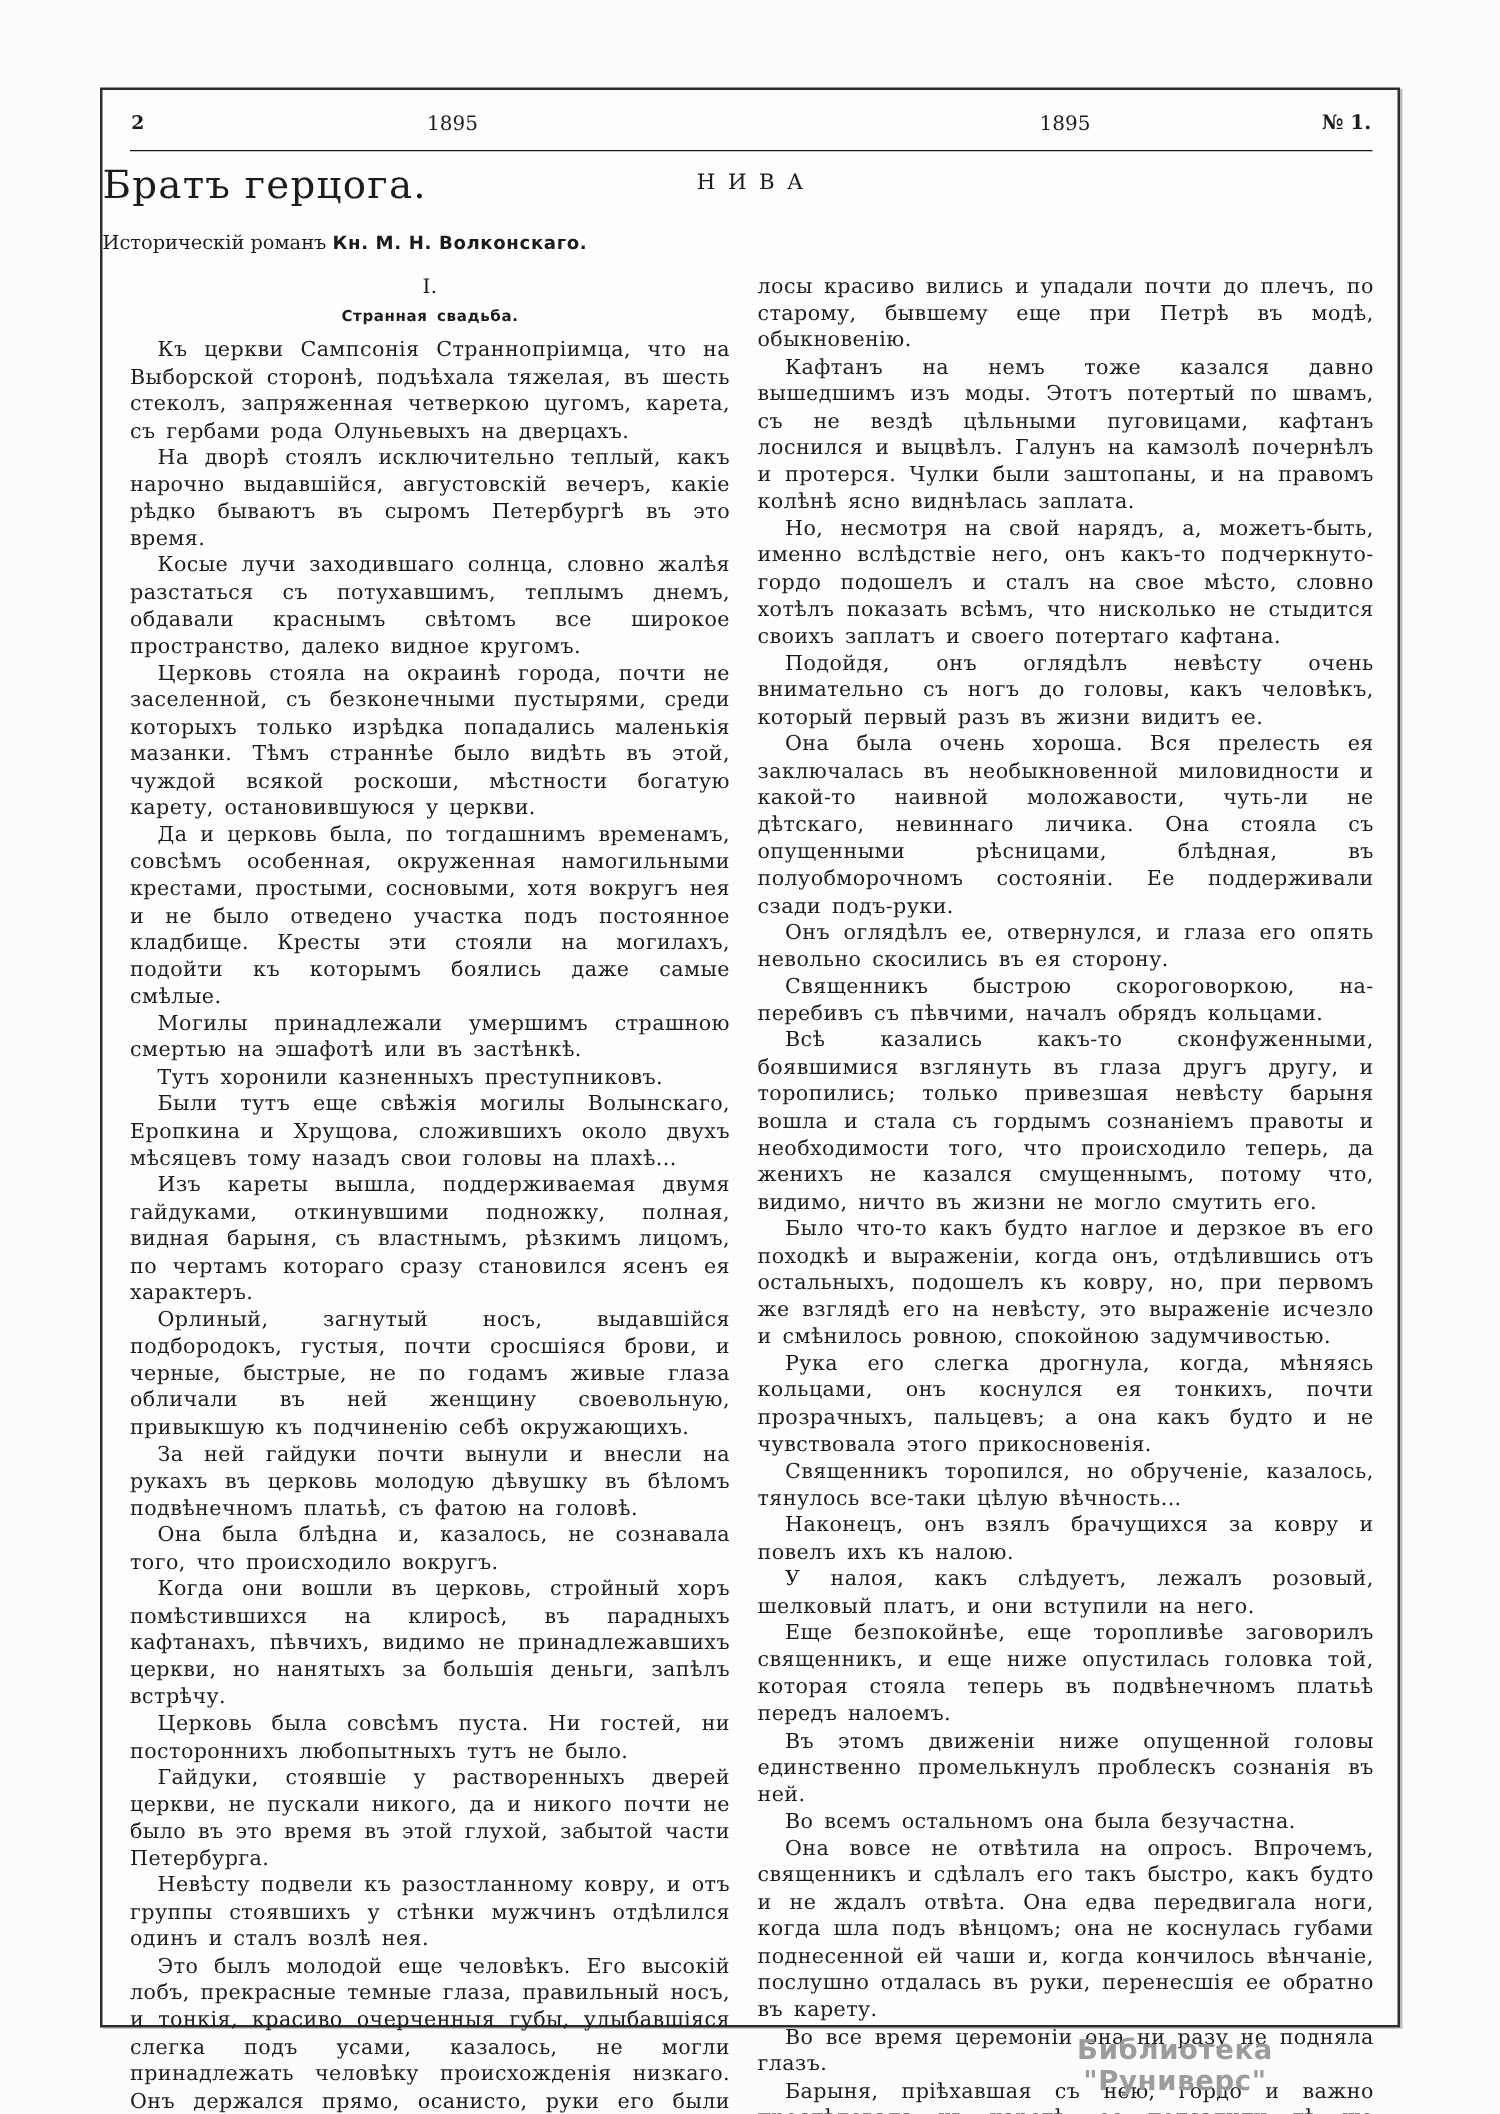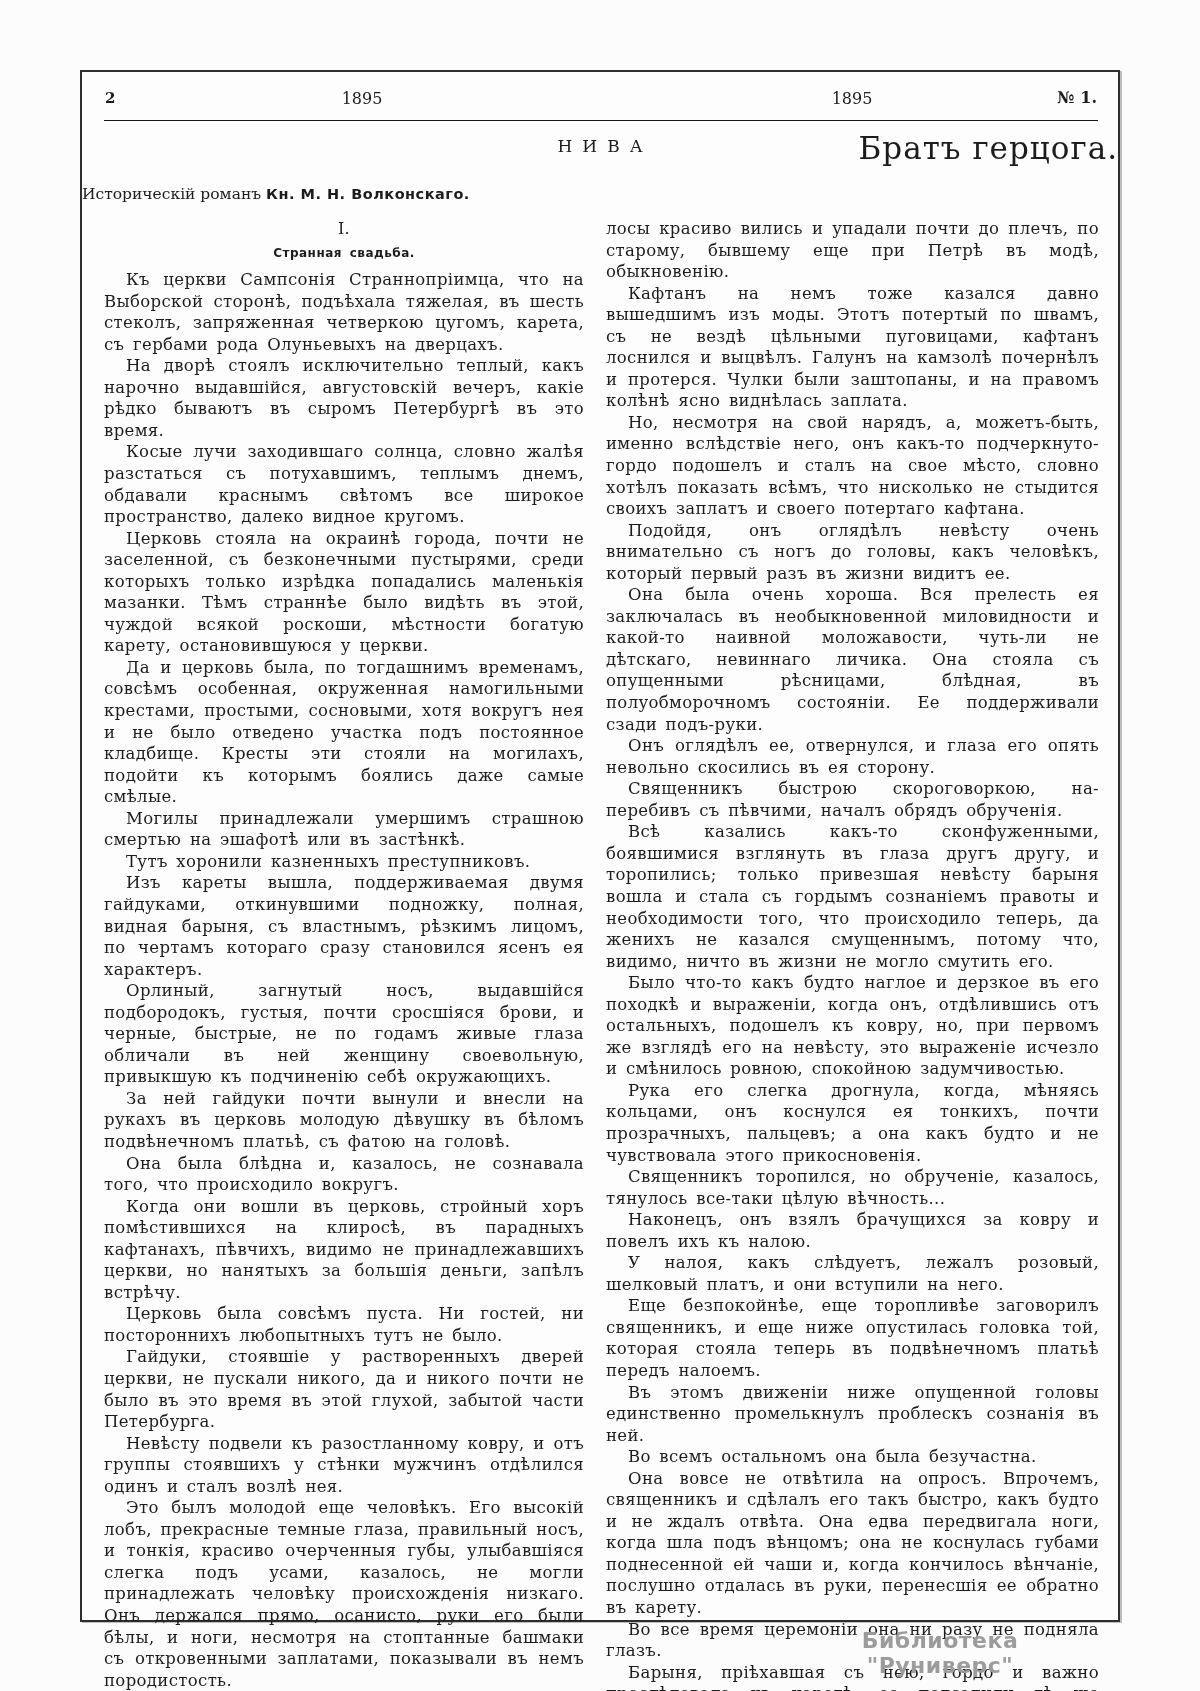--- a/index.html
+++ b/index.html
@@ -15,21 +15,21 @@
   }
   
   .h-page{position:absolute;left:23px;top:17px;font-size:15px;font-weight:bold;}
   .h-year1{position:absolute;left:230px;top:17px;width:100px;text-align:center;font-size:16px;}
   .h-masthead{position:absolute;left:0;top:16px;width:100%;text-align:center;
     font-size:17px;letter-spacing:10px;text-indent:10px;margin-top:48px;}
   .h-year2{position:absolute;left:720px;top:17px;width:100px;text-align:center;font-size:16px;}
   .h-issue{position:absolute;right:21px;top:16px;font-size:16px;font-weight:bold;}
   .header-rule{position:absolute;left:22px;right:20px;top:48px;border-top:1.5px solid #161616;}
   
-  .title{position:absolute;top:58px;left:0;width:100%;text-align:right;
+  .title{position:absolute;top:58px;left:0;width:100%;text-align:left;
     font-size:31px;letter-spacing:1px;}
   .subtitle{position:absolute;top:113px;left:0;width:100%;text-align:left;font-size:15.5px;}
   .subtitle .author{font-family:"DejaVu Sans", sans-serif;font-weight:bold;font-size:14.5px;letter-spacing:.5px;}
   
   .col{position:absolute;top:146px;font-size:16.5px;line-height:21.55px;
     text-align:justify;letter-spacing:.35px;word-spacing:3px;}
   .col-left{left:22px;width:480px;}
   .col-right{left:524px;width:493px;}
   .chapter-num{text-align:center;font-size:16px;margin:0 0 3px 0;}
   .chapter-title{text-align:center;font-family:"DejaVu Sans", sans-serif;font-weight:bold;
@@ -59,40 +59,41 @@
   <div class="col col-left">
     <div class="chapter-num">I.</div>
     <div class="chapter-title">Странная свадьба.</div>
     <p class="para">Къ церкви Сампсонія Страннопріимца, что на Выборской сторонѣ, подъѣхала тяжелая, въ шесть стеколъ, запряженная четверкою цугомъ, карета, съ гербами рода Олуньевыхъ на дверцахъ.</p>
     <p class="para">На дворѣ стоялъ исключительно теплый, какъ нарочно выдавшійся, августовскій вечеръ, какіе рѣдко бываютъ въ сыромъ Петербургѣ въ это время.</p>
     <p class="para">Косые лучи заходившаго солнца, словно жалѣя разстаться съ потухавшимъ, теплымъ днемъ, обдавали краснымъ свѣтомъ все широкое пространство, далеко видное кругомъ.</p>
     <p class="para">Церковь стояла на окраинѣ города, почти не заселенной, съ безконечными пустырями, среди которыхъ только изрѣдка попадались маленькія мазанки. Тѣмъ страннѣе было видѣть въ этой, чуждой всякой роскоши, мѣстности богатую карету, остановившуюся у церкви.</p>
     <p class="para">Да и церковь была, по тогдашнимъ временамъ, совсѣмъ особенная, окруженная намогильными крестами, простыми, сосновыми, хотя вокругъ нея и не было отведено участка подъ постоянное кладбище. Кресты эти стояли на могилахъ, подойти къ которымъ боялись даже самые смѣлые.</p>
     <p class="para">Могилы принадлежали умершимъ страшною смертью на эшафотѣ или въ застѣнкѣ.</p>
     <p class="para">Тутъ хоронили казненныхъ преступниковъ.</p>
+    <p class="para">Были тутъ еще свѣжія могилы Волынскаго, Еропкина и Хрущова, сложившихъ около двухъ мѣсяцевъ тому назадъ свои головы на плахѣ...</p>
     <p class="para">Изъ кареты вышла, поддерживаемая двумя гайдуками, откинувшими подножку, полная, видная барыня, съ властнымъ, рѣзкимъ лицомъ, по чертамъ котораго сразу становился ясенъ ея характеръ.</p>
     <p class="para">Орлиный, загнутый носъ, выдавшійся подбородокъ, густыя, почти сросшіяся брови, и черные, быстрые, не по годамъ живые глаза обличали въ ней женщину своевольную, привыкшую къ подчиненію себѣ окружающихъ.</p>
     <p class="para">За ней гайдуки почти вынули и внесли на рукахъ въ церковь молодую дѣвушку въ бѣломъ подвѣнечномъ платьѣ, съ фатою на головѣ.</p>
     <p class="para">Она была блѣдна и, казалось, не сознавала того, что происходило вокругъ.</p>
     <p class="para">Когда они вошли въ церковь, стройный хоръ помѣстившихся на клиросѣ, въ парадныхъ кафтанахъ, пѣвчихъ, видимо не принадлежавшихъ церкви, но нанятыхъ за большія деньги, запѣлъ встрѣчу.</p>
     <p class="para">Церковь была совсѣмъ пуста. Ни гостей, ни постороннихъ любопытныхъ тутъ не было.</p>
     <p class="para">Гайдуки, стоявшіе у растворенныхъ дверей церкви, не пускали никого, да и никого почти не было въ это время въ этой глухой, забытой части Петербурга.</p>
     <p class="para">Невѣсту подвели къ разостланному ковру, и отъ группы стоявшихъ у стѣнки мужчинъ отдѣлился одинъ и сталъ возлѣ нея.</p>
     <p class="para">Это былъ молодой еще человѣкъ. Его высокій лобъ, прекрасные темные глаза, правильный носъ, и тонкія, красиво очерченныя губы, улыбавшіяся слегка подъ усами, казалось, не могли принадлежать человѣку происхожденія низкаго. Онъ держался прямо, осанисто, руки его были бѣлы, и ноги, несмотря на стоптанные башмаки съ откровенными заплатами, показывали въ немъ породистость.</p>
 
   </div>
 
   <div class="col col-right">
     <p class="para cont">лосы красиво вились и упадали почти до плечъ, по старому, бывшему еще при Петрѣ въ модѣ, обыкновенію.</p>
     <p class="para">Кафтанъ на немъ тоже казался давно вышедшимъ изъ моды. Этотъ потертый по швамъ, съ не вездѣ цѣльными пуговицами, кафтанъ лоснился и выцвѣлъ. Галунъ на камзолѣ почернѣлъ и протерся. Чулки были заштопаны, и на правомъ колѣнѣ ясно виднѣлась заплата.</p>
     <p class="para">Но, несмотря на свой нарядъ, а, можетъ-быть, именно вслѣдствіе него, онъ какъ-то подчеркнуто-гордо подошелъ и сталъ на свое мѣсто, словно хотѣлъ показать всѣмъ, что нисколько не стыдится своихъ заплатъ и своего потертаго кафтана.</p>
     <p class="para">Подойдя, онъ оглядѣлъ невѣсту очень внимательно съ ногъ до головы, какъ человѣкъ, который первый разъ въ жизни видитъ ее.</p>
     <p class="para">Она была очень хороша. Вся прелесть ея заключалась въ необыкновенной миловидности и какой-то наивной моложавости, чуть-ли не дѣтскаго, невиннаго личика. Она стояла съ опущенными рѣсницами, блѣдная, въ полуобморочномъ состояніи. Ее поддерживали сзади подъ-руки.</p>
     <p class="para">Онъ оглядѣлъ ее, отвернулся, и глаза его опять невольно скосились въ ея сторону.</p>
-    <p class="para">Священникъ быстрою скороговоркою, на-перебивъ съ пѣвчими, началъ обрядъ обрученія.</p>
+    <p class="para">Священникъ быстрою скороговоркою, на-перебивъ съ пѣвчими, началъ обрядъ кольцами.</p>
     <p class="para">Всѣ казались какъ-то сконфуженными, боявшимися взглянуть въ глаза другъ другу, и торопились; только привезшая невѣсту барыня вошла и стала съ гордымъ сознаніемъ правоты и необходимости того, что происходило теперь, да женихъ не казался смущеннымъ, потому что, видимо, ничто въ жизни не могло смутить его.</p>
     <p class="para">Было что-то какъ будто наглое и дерзкое въ его походкѣ и выраженіи, когда онъ, отдѣлившись отъ остальныхъ, подошелъ къ ковру, но, при первомъ же взглядѣ его на невѣсту, это выраженіе исчезло и смѣнилось ровною, спокойною задумчивостью.</p>
     <p class="para">Рука его слегка дрогнула, когда, мѣняясь кольцами, онъ коснулся ея тонкихъ, почти прозрачныхъ, пальцевъ; а она какъ будто и не чувствовала этого прикосновенія.</p>
     <p class="para">Священникъ торопился, но обрученіе, казалось, тянулось все-таки цѣлую вѣчность...</p>
     <p class="para">Наконецъ, онъ взялъ брачущихся за ковру и повелъ ихъ къ налою.</p>
     <p class="para">У налоя, какъ слѣдуетъ, лежалъ розовый, шелковый платъ, и они вступили на него.</p>
     <p class="para">Еще безпокойнѣе, еще торопливѣе заговорилъ священникъ, и еще ниже опустилась головка той, которая стояла теперь въ подвѣнечномъ платьѣ передъ налоемъ.</p>
     <p class="para">Въ этомъ движеніи ниже опущенной головы единственно промелькнулъ проблескъ сознанія въ ней.</p>
     <p class="para">Во всемъ остальномъ она была безучастна.</p>
     <p class="para">Она вовсе не отвѣтила на опросъ. Впрочемъ, священникъ и сдѣлалъ его такъ быстро, какъ будто и не ждалъ отвѣта. Она едва передвигала ноги, когда шла подъ вѣнцомъ; она не коснулась губами поднесенной ей чаши и, когда кончилось вѣнчаніе, послушно отдалась въ руки, перенесшія ее обратно въ карету.</p>

